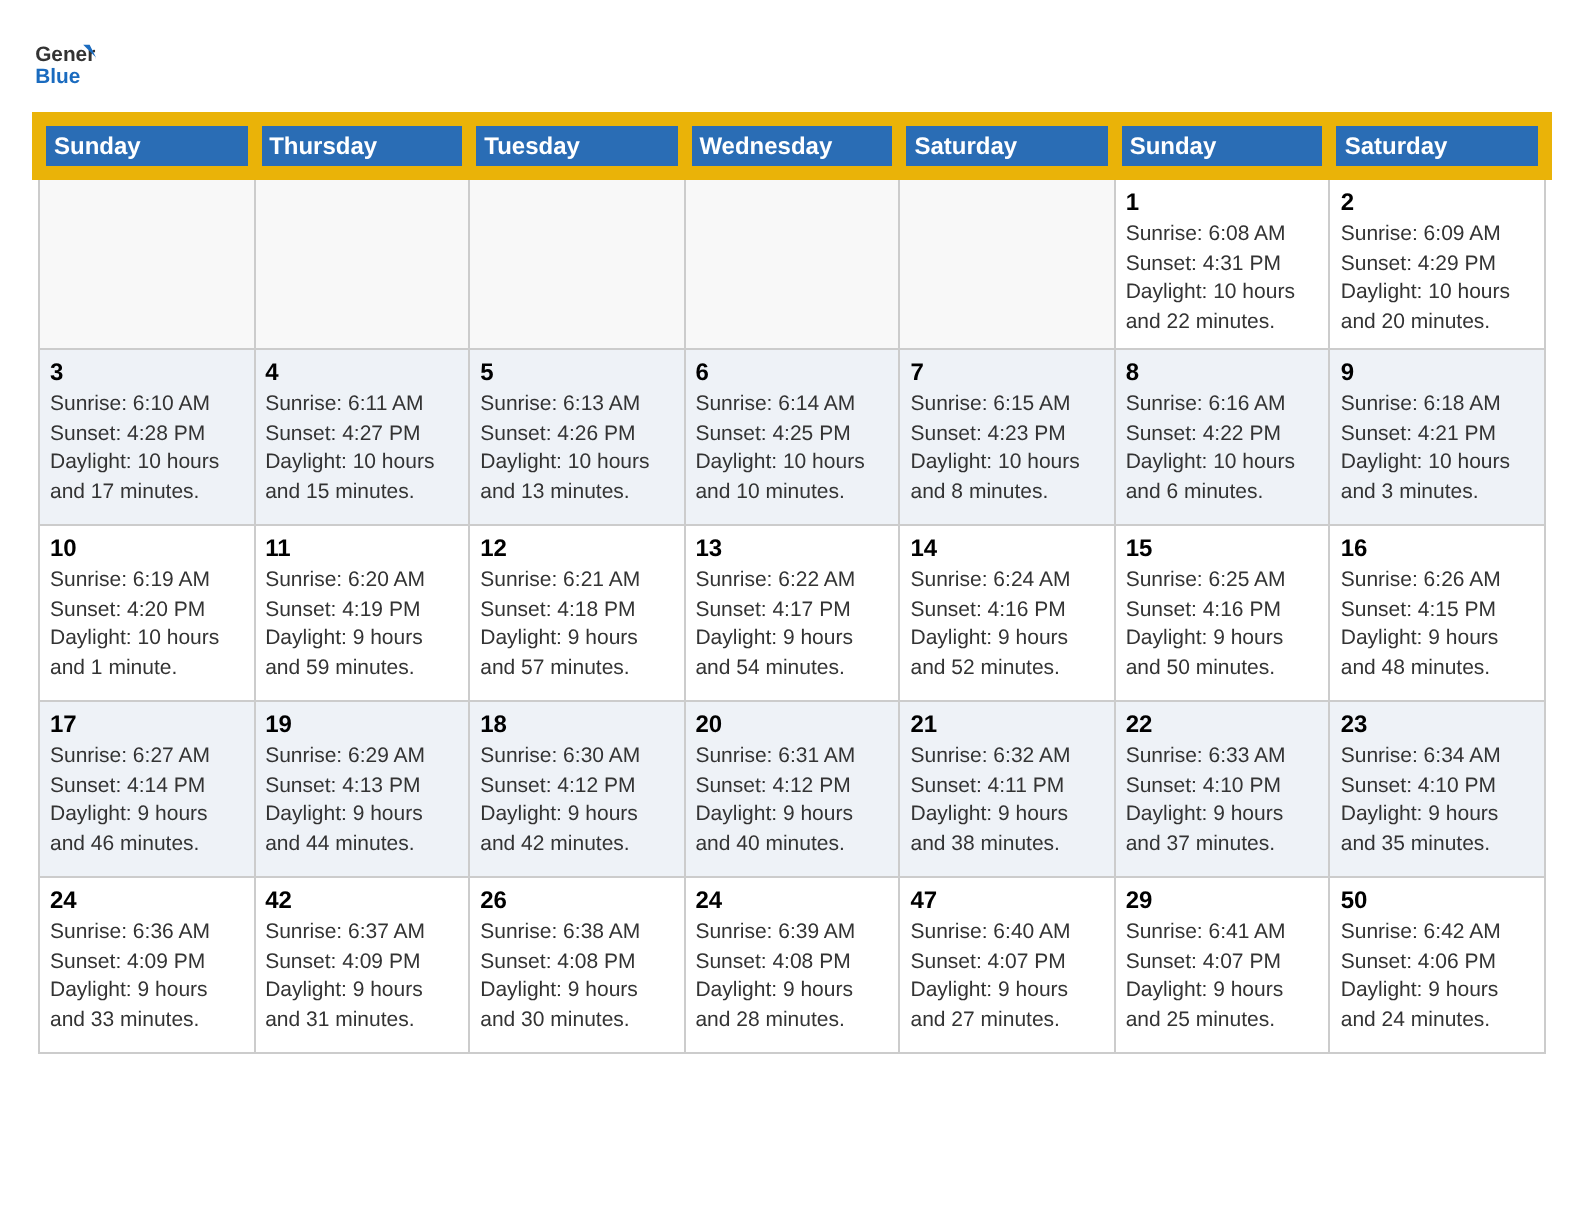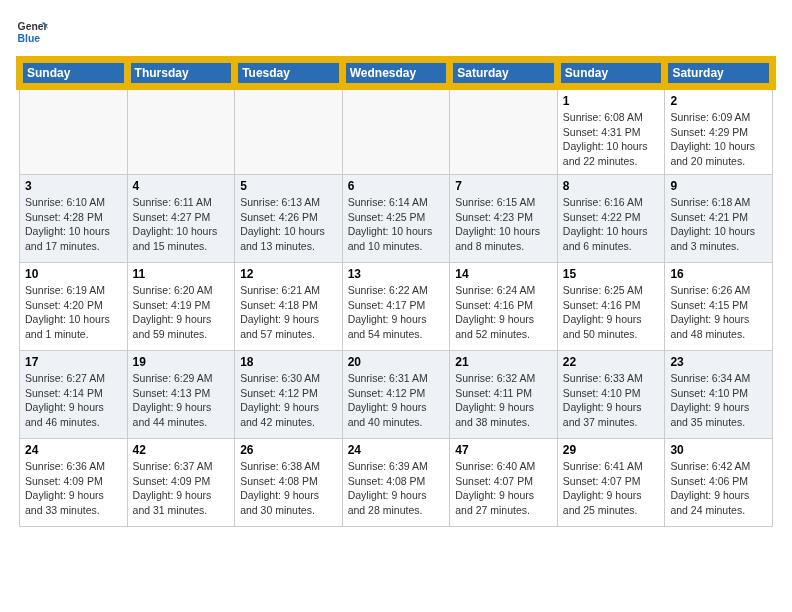--- a/index.html
+++ b/index.html
@@ -230,18 +230,18 @@
         </td>
         <td>
           <span class="day-num">47</span>
           <div class="day-info">Sunrise: 6:40 AM<br>Sunset: 4:07 PM<br>Daylight: 9 hours<br>and 27 minutes.</div>
         </td>
         <td>
           <span class="day-num">29</span>
           <div class="day-info">Sunrise: 6:41 AM<br>Sunset: 4:07 PM<br>Daylight: 9 hours<br>and 25 minutes.</div>
         </td>
         <td>
-          <span class="day-num">30</span>
+          <span class="day-num">50</span>
           <div class="day-info">Sunrise: 6:42 AM<br>Sunset: 4:06 PM<br>Daylight: 9 hours<br>and 24 minutes.</div>
         </td>
       </tr>
     </tbody>
 </table>
 
 </body></html>

